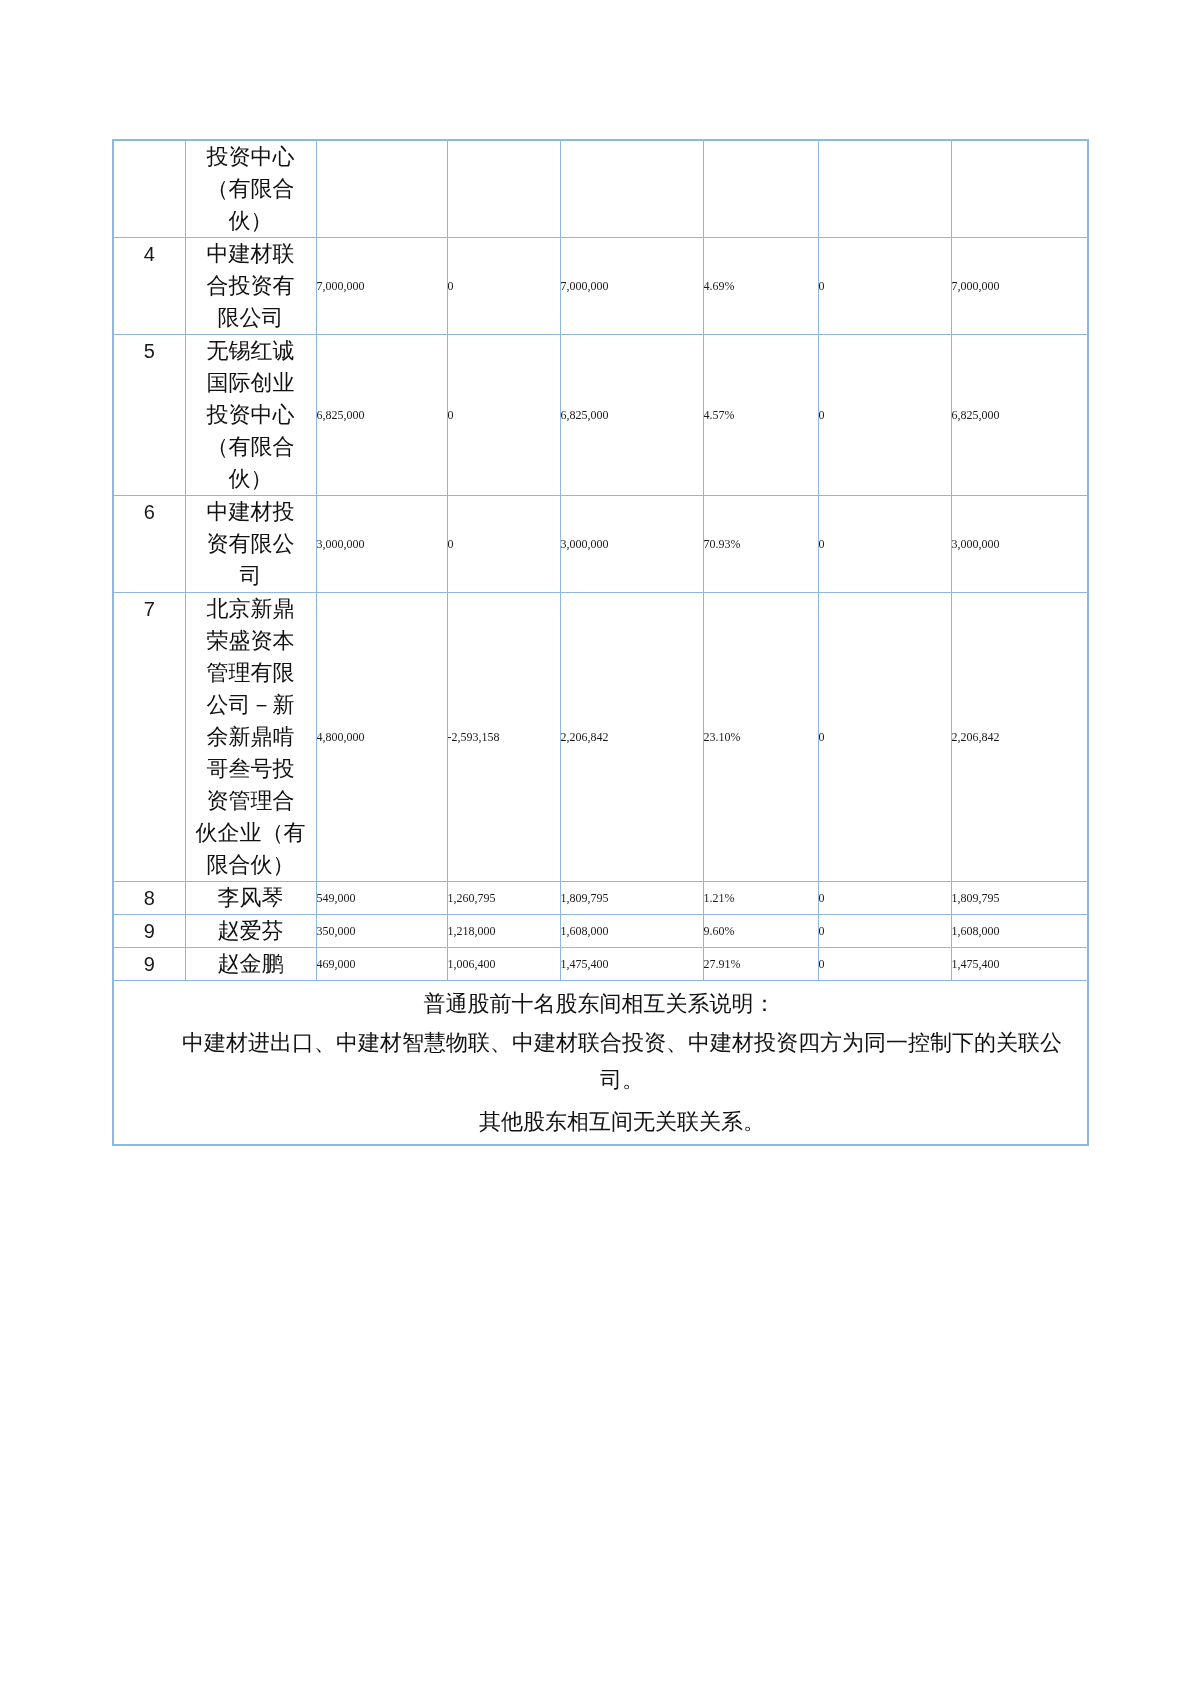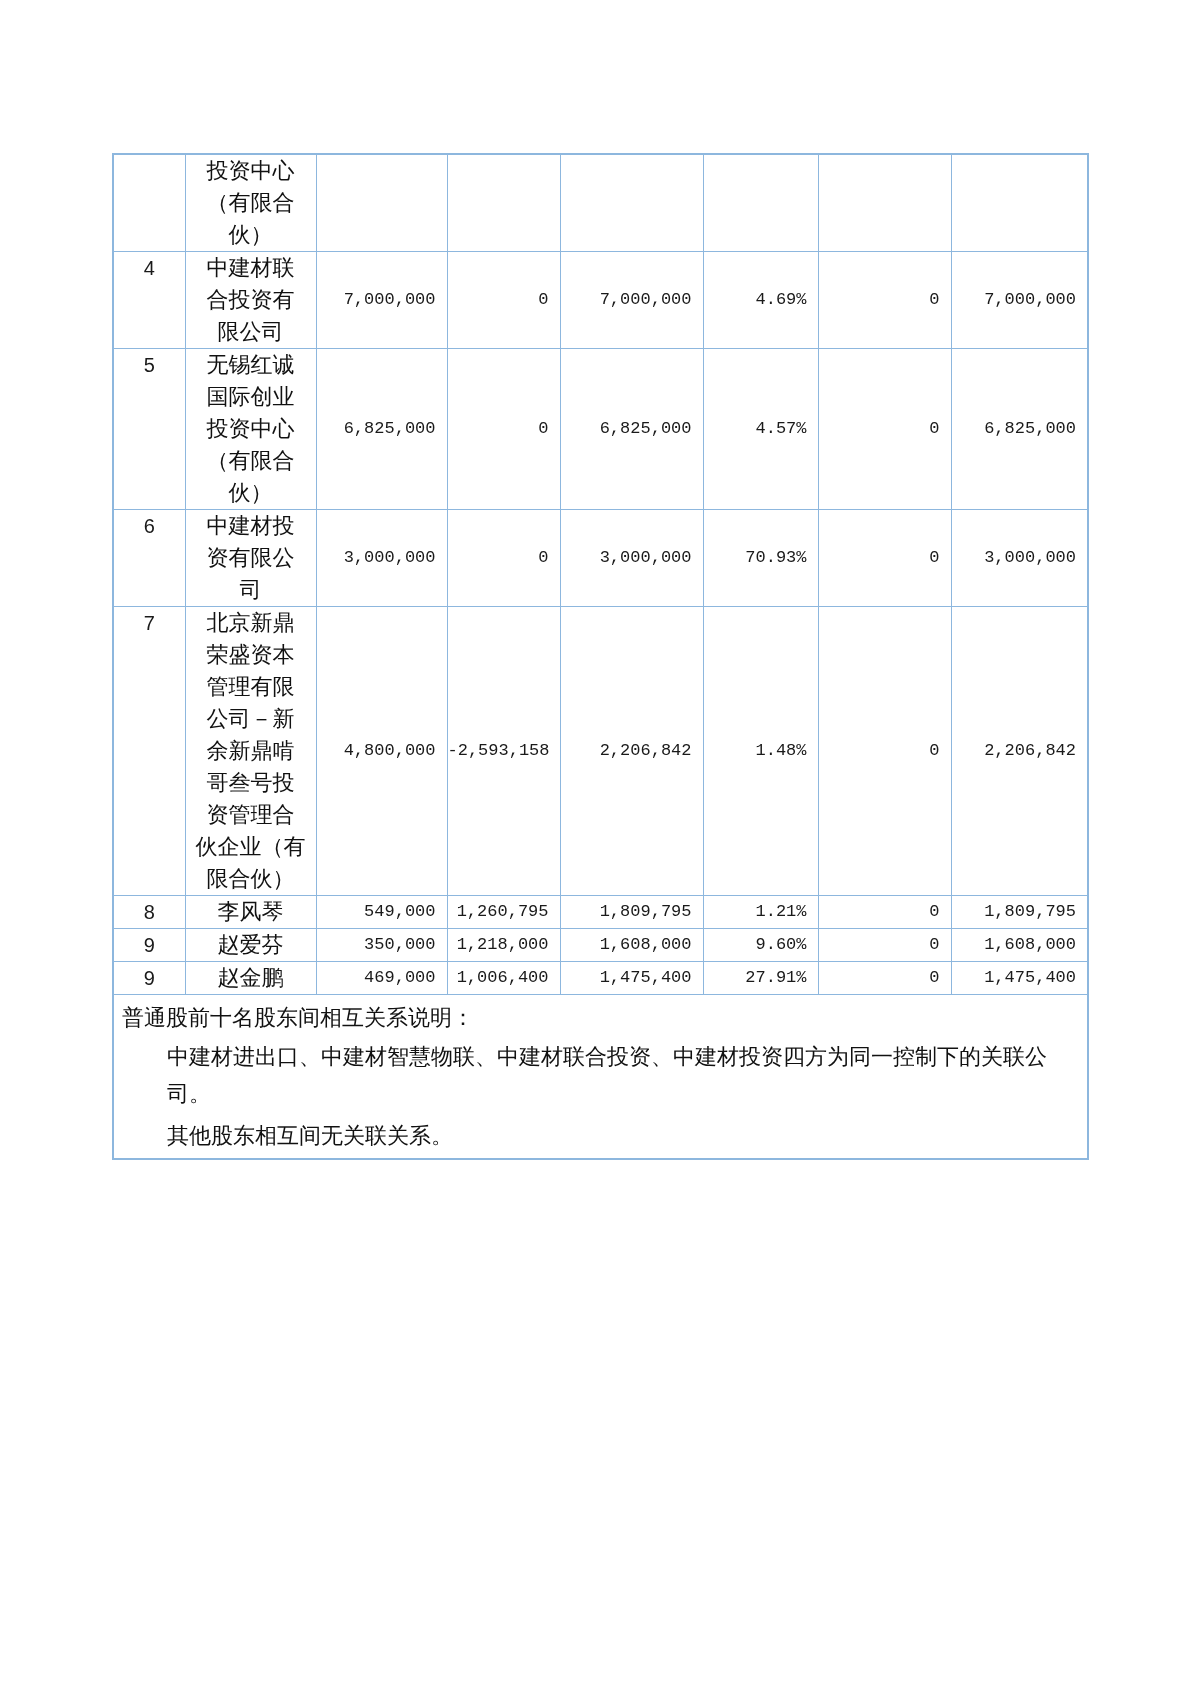--- a/index.html
+++ b/index.html
@@ -7,21 +7,21 @@
     width: 1200px;
     height: 1697px;
     background: #ffffff;
     position: relative;
     font-family: "Liberation Serif", "DejaVu Serif", serif;
     color: #111111;
   }
   .doc-table {
     position: absolute;
     left: 112px;
-    top: 153px;
+    top: 139px;
     width: 975px;
     border-collapse: collapse;
     table-layout: fixed;
     border: 2px solid #8db7de;
   }
   .doc-table td {
     border: 1px solid #8db7de;
     padding: 0;
     overflow: hidden;
   }
@@ -36,41 +36,42 @@
   td.name {
     vertical-align: middle;
     text-align: center;
     font-size: 22px;
     line-height: 32px;
     white-space: pre-line;
     color: #111111;
   }
   td.num {
     vertical-align: middle;
-    text-align: right;
+    text-align: left;
     padding-right: 11px;
-    font-family: Liberation Mono, monospace;
-    font-size: 17px;
+    font-family: Liberation Serif, serif;
+    font-size: 12px;
     line-height: 30px;
     color: #1a1a1a;
   }
   td.total-label {
     vertical-align: middle;
     text-align: center;
     font-size: 23px;
     font-weight: bold;
     line-height: 32px;
     letter-spacing: 2px;
     color: #111111;
   }
   td.notes-cell {
     vertical-align: top;
     padding: 5px 10px 4px 8px;
     font-size: 22px;
     color: #111111;
+    text-align: center;
   }
   .note-title {
     margin: 2px 0 0 0;
     line-height: 31px;
   }
   .note-line {
     margin: 5px 0 0 0;
     padding-left: 45px;
     line-height: 37px;
   }
@@ -147,21 +148,21 @@
 管理有限
 公司－新
 余新鼎啃
 哥叁号投
 资管理合
 伙企业（有
 限合伙）</td>
       <td class="num">4,800,000</td>
       <td class="num">-2,593,158</td>
       <td class="num">2,206,842</td>
-      <td class="num">1.48%</td>
+      <td class="num">23.10%</td>
       <td class="num">0</td>
       <td class="num">2,206,842</td>
     </tr>
     <tr>
       <td class="no">8</td>
       <td class="name">李风琴</td>
       <td class="num">549,000</td>
       <td class="num">1,260,795</td>
       <td class="num">1,809,795</td>
       <td class="num">1.21%</td>

